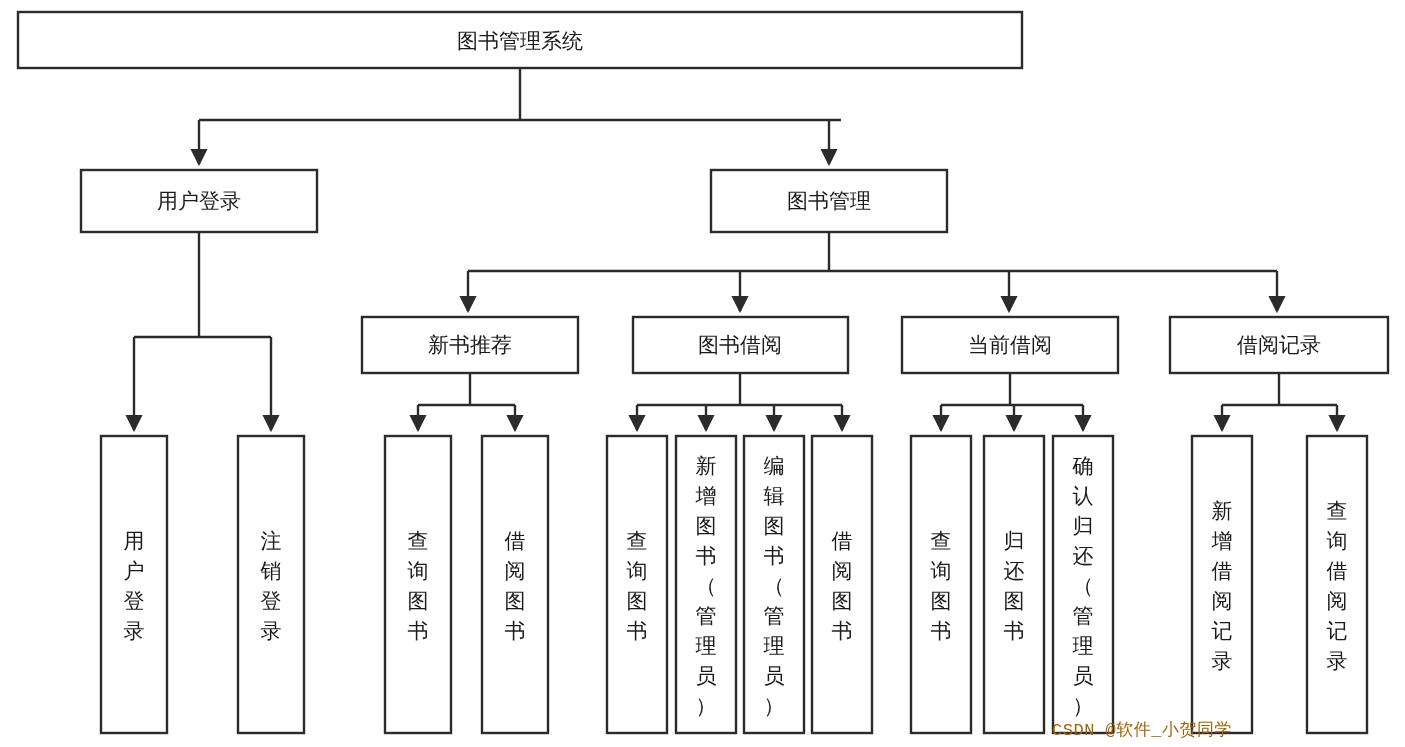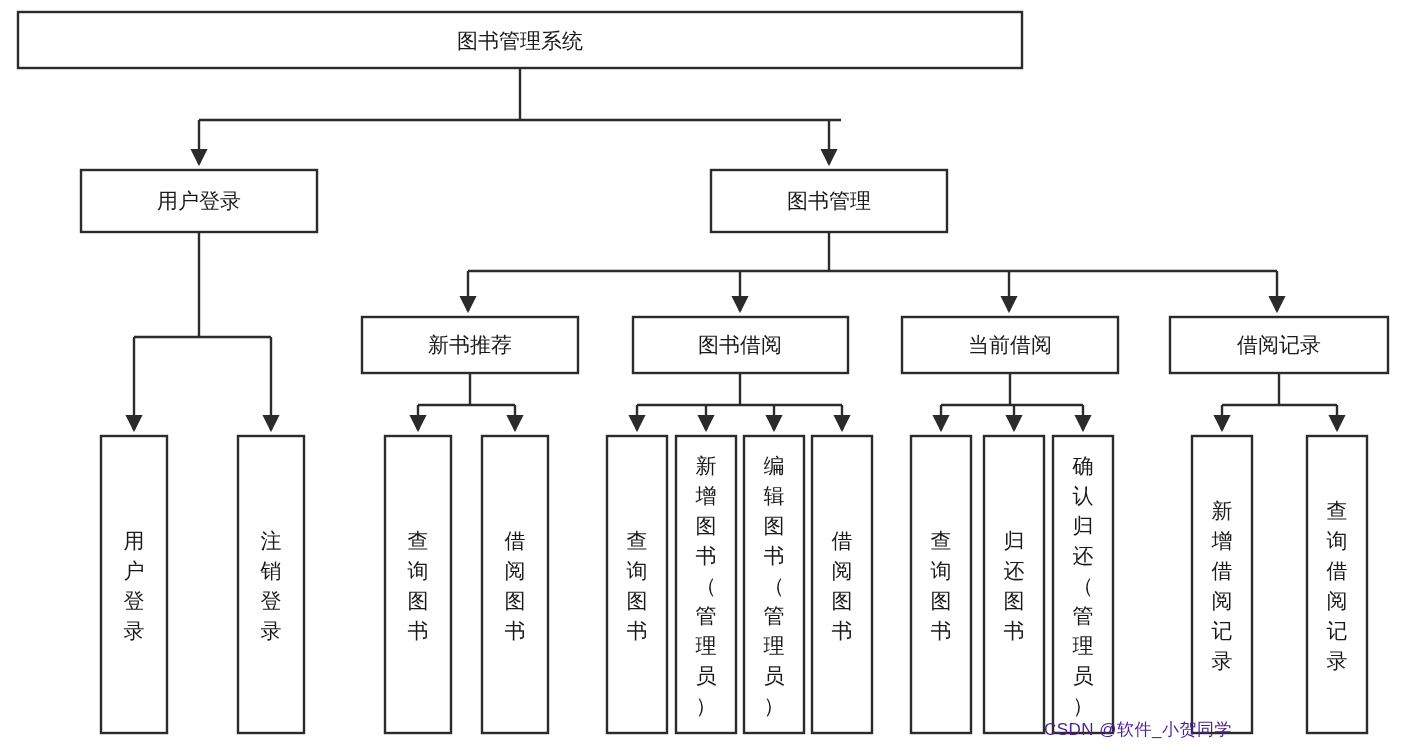--- a/index.html
+++ b/index.html
@@ -52,23 +52,23 @@
   .node-label-vertical {
     fill: #1a1a1a;
     font-family: "DejaVu Sans", "Liberation Sans", sans-serif;
     font-size: 21px;
     text-anchor: middle;
   }
   .watermark {
     position: absolute;
     right: 8px;
     bottom: 6px;
-    font-family: Liberation Sans, sans-serif;
+    font-family: Liberation Mono, monospace;
     font-size: 17px;
-    color: #4c1d95;
+    color: #a16207;
     letter-spacing: 0.5px;
     white-space: nowrap;
     pointer-events: none;
   }
 </style>
 </head>
 <body>
 
 <div id="diagram-root">
 

